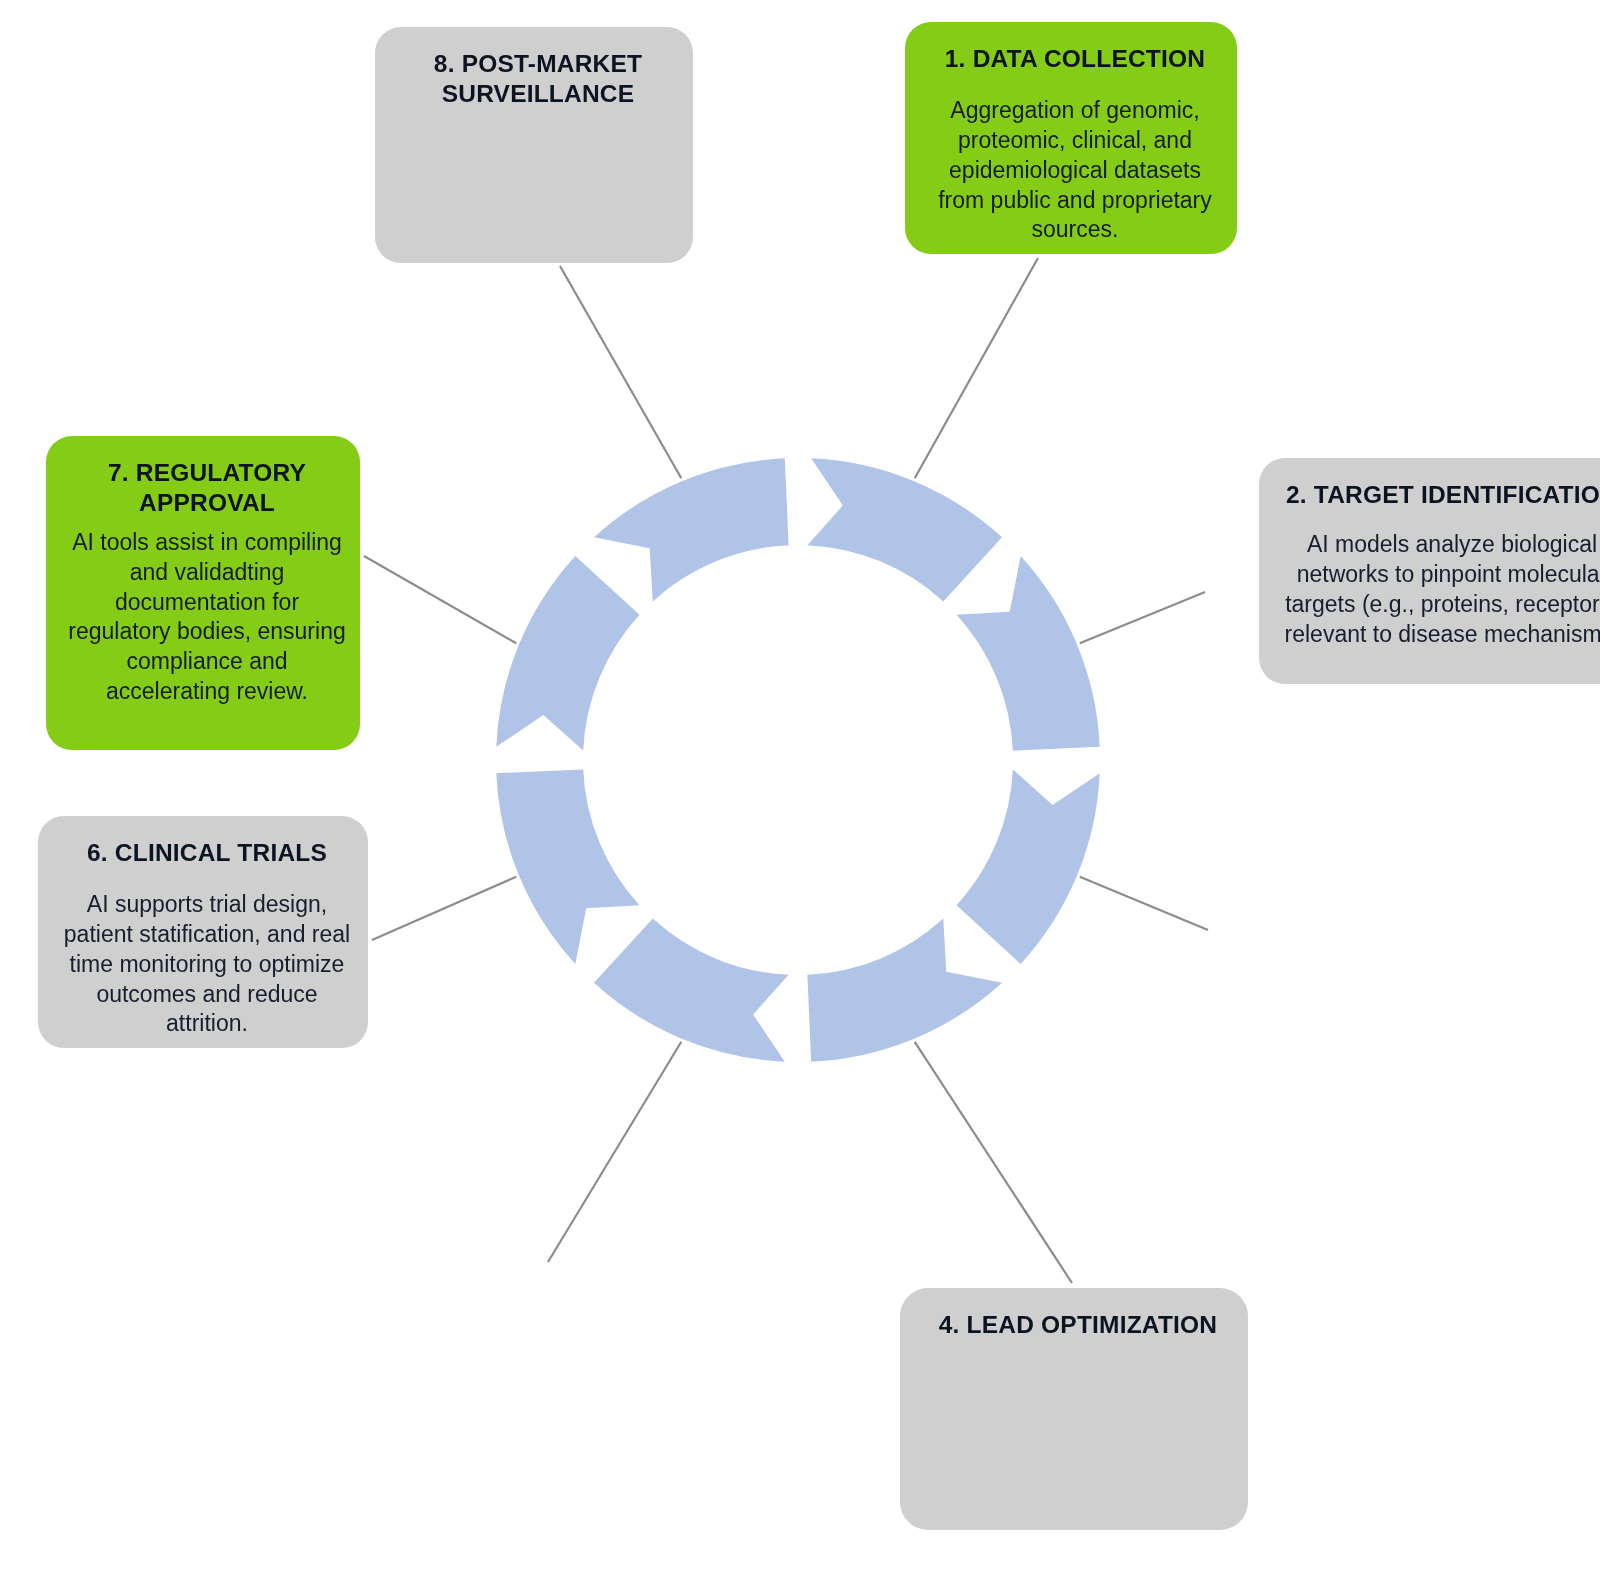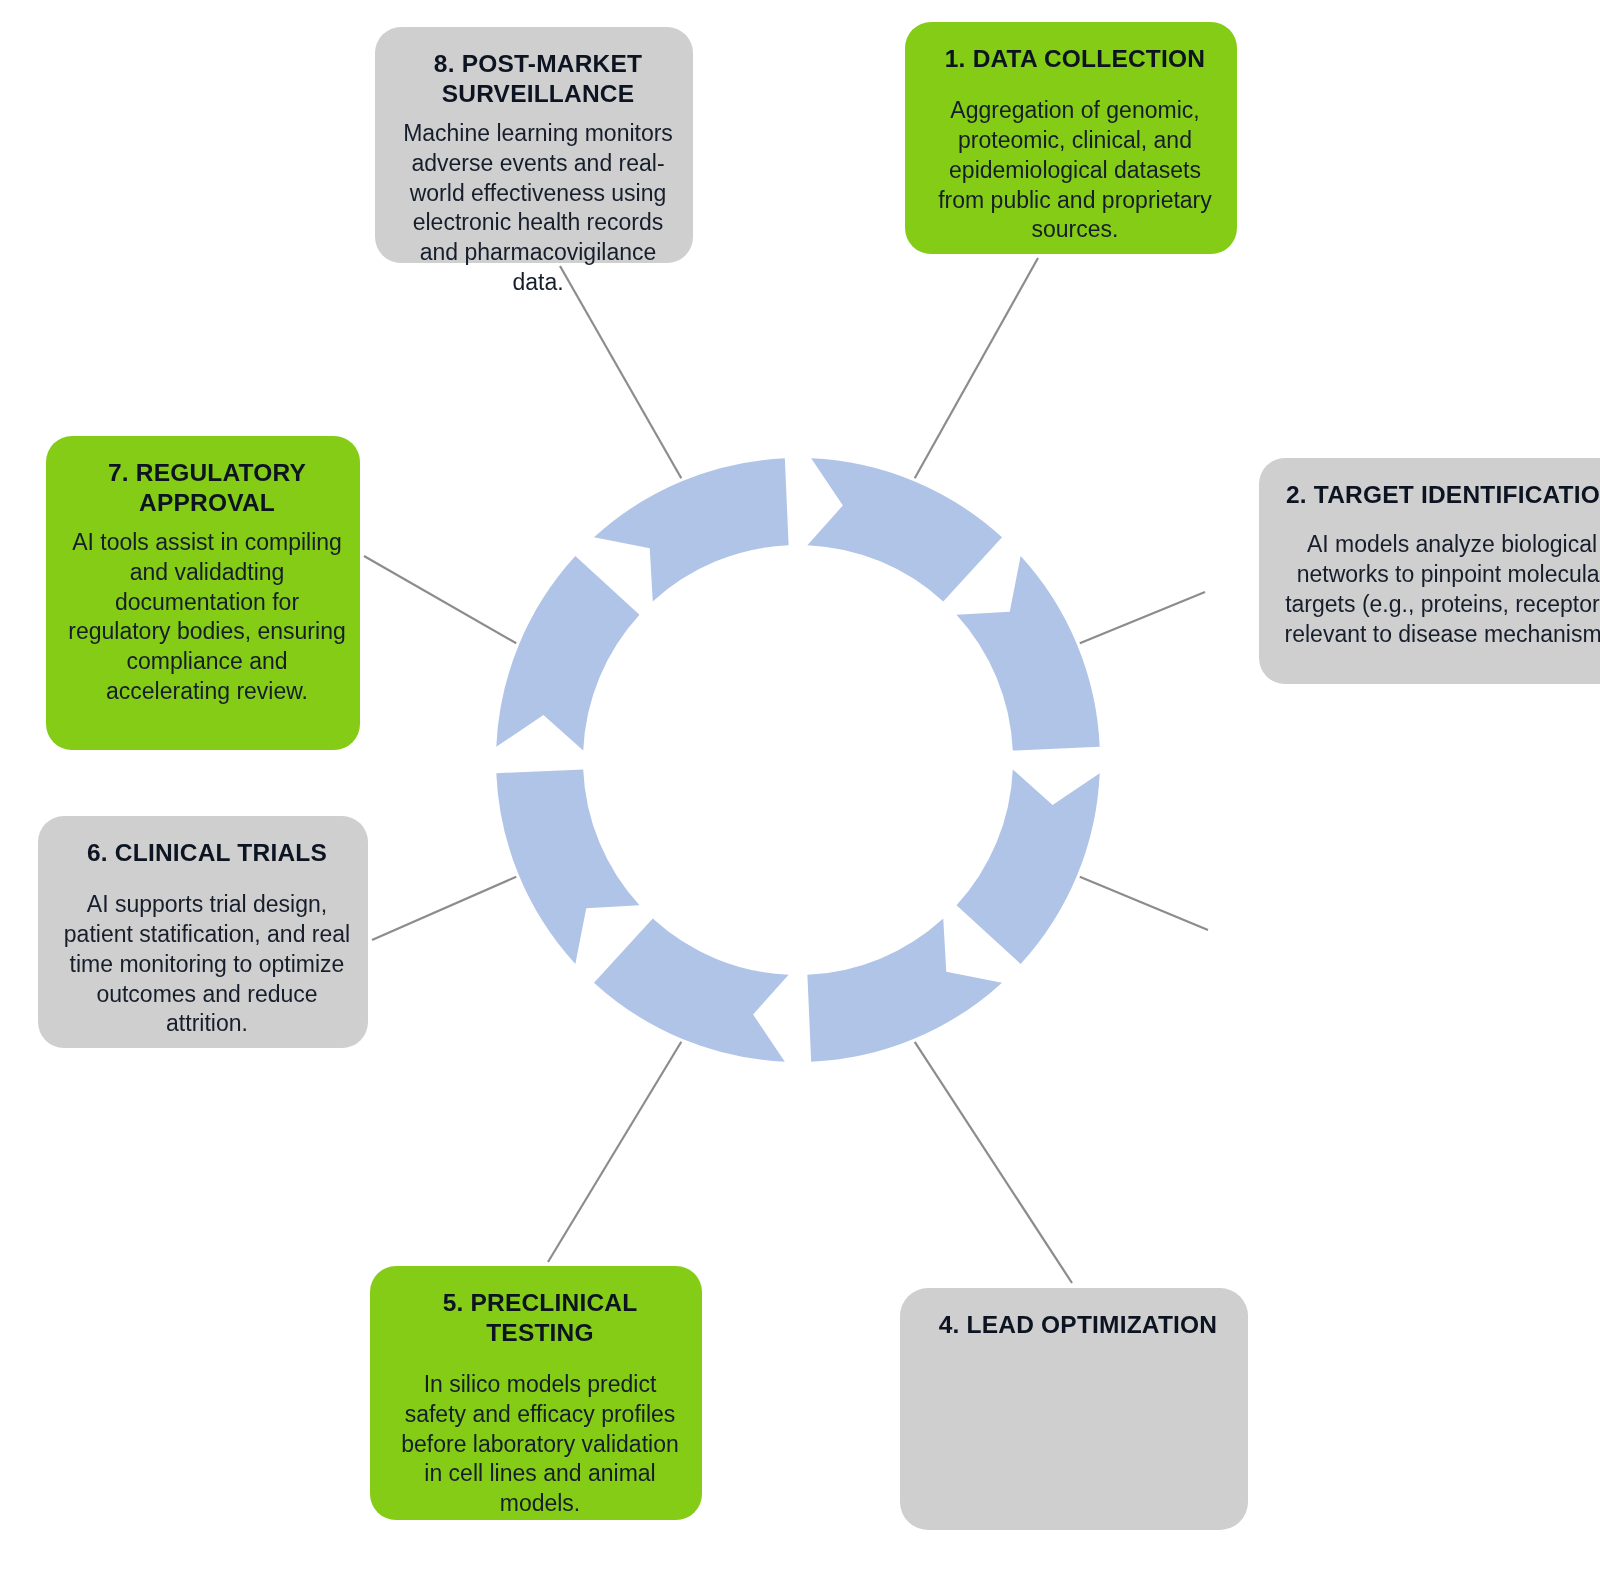--- a/index.html
+++ b/index.html
@@ -116,33 +116,28 @@
   <div class="stage-box gray" id="box-2">
     <div class="stage-title">2. TARGET IDENTIFICATION</div>
     <div class="stage-desc">AI models analyze biological networks to pinpoint molecular targets (e.g., proteins, receptors) relevant to disease mechanisms.</div>
   </div>
 
 
   <div class="stage-box gray" id="box-4">
     <div class="stage-title">4. LEAD OPTIMIZATION</div>
   </div>
 
-  <div class="stage-box blue" id="box-5">
-    <div class="stage-title">5. PRECLINICAL TESTING</div>
-    <div class="stage-desc">In silico models predict safety and efficacy profiles before laboratory validation in cell lines and animal models.</div>
-  </div>
 
   <div class="stage-box gray" id="box-6">
     <div class="stage-title">6. CLINICAL TRIALS</div>
     <div class="stage-desc">AI supports trial design, patient statification, and real time monitoring to optimize outcomes and reduce attrition.</div>
   </div>
 
   <div class="stage-box blue" id="box-7">
     <div class="stage-title">7. REGULATORY APPROVAL</div>
     <div class="stage-desc">AI tools assist in compiling and validadting documentation for regulatory bodies, ensuring compliance and accelerating review.</div>
   </div>
 
   <div class="stage-box gray" id="box-8">
     <div class="stage-title">8. POST-MARKET SURVEILLANCE</div>
-    <div class="stage-desc">Machine learning monitors adverse events and real-world effectiveness using electronic health records and pharmacovigilance data.</div>
   </div>
 
 </div>
 
 </body></html>

